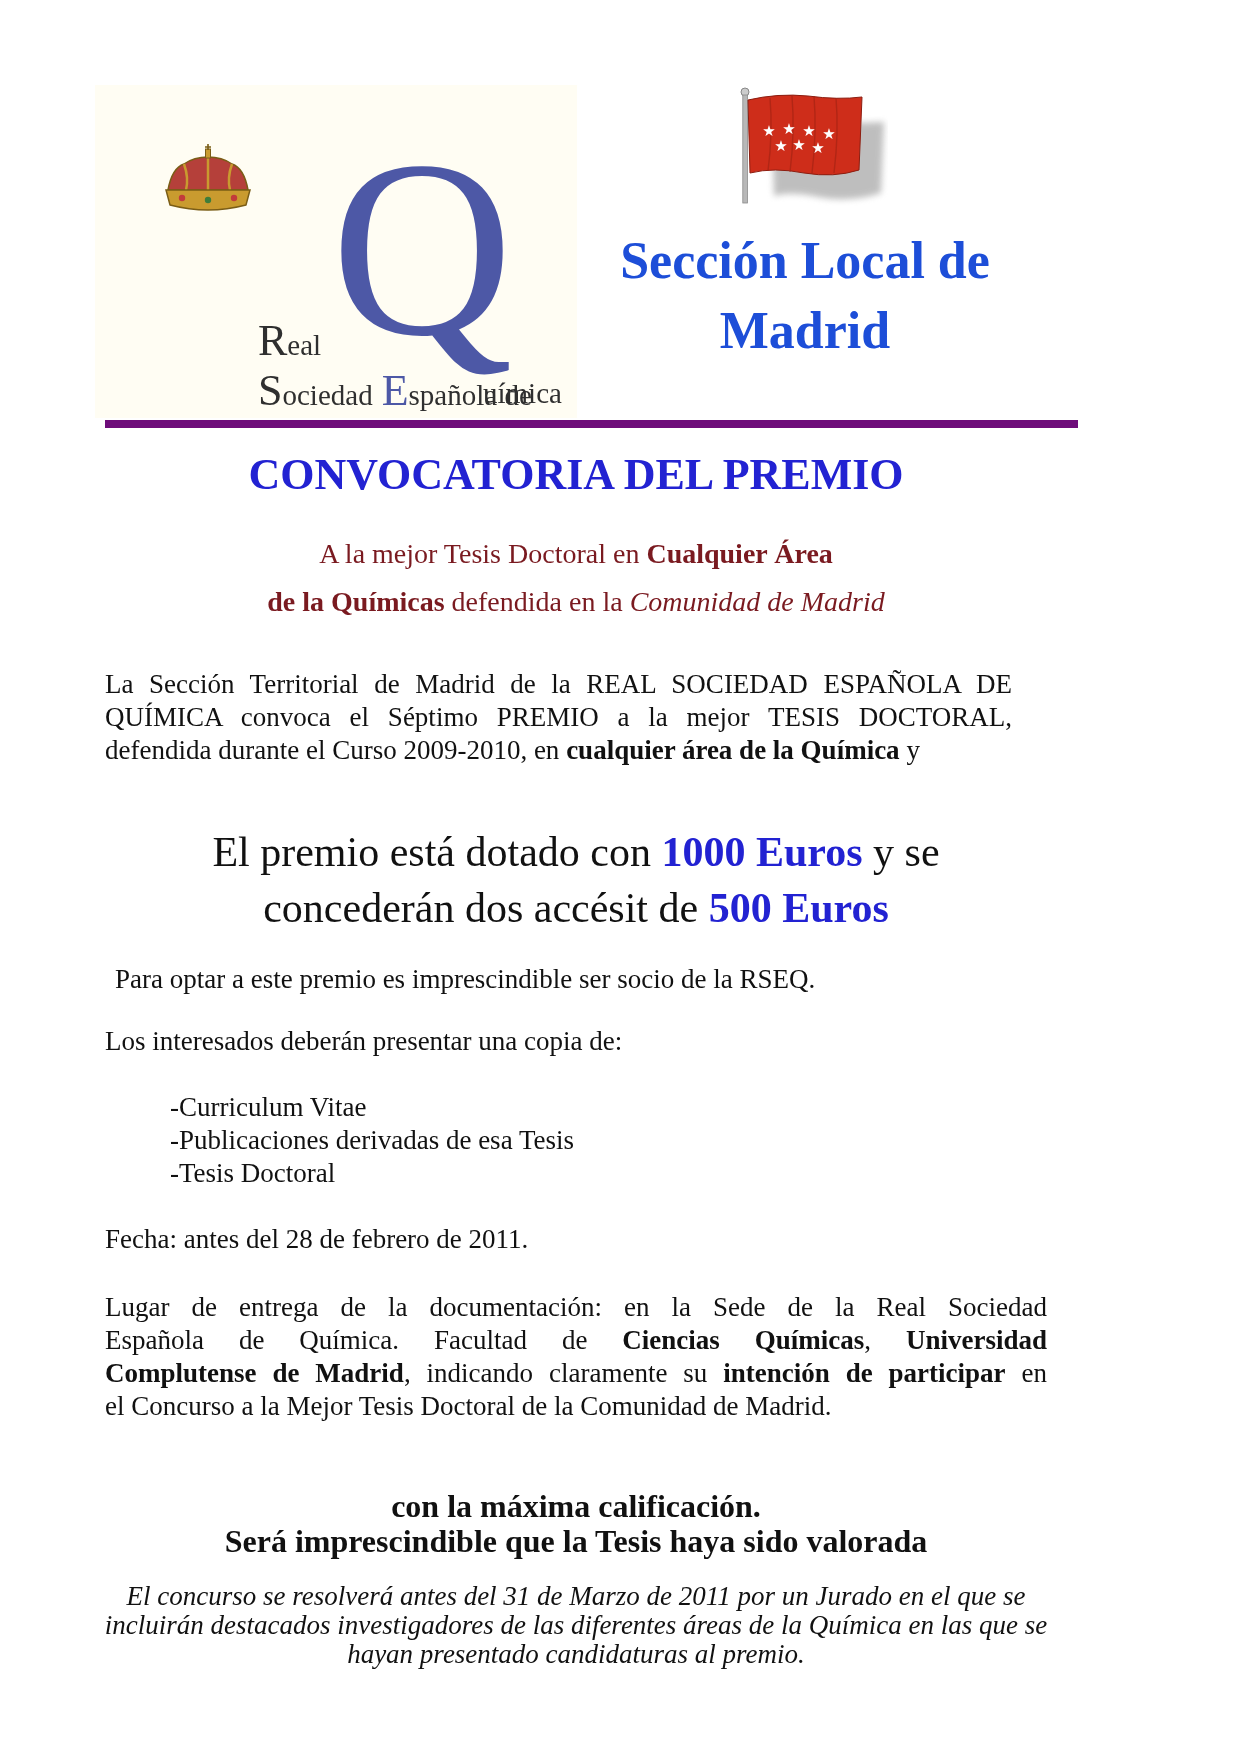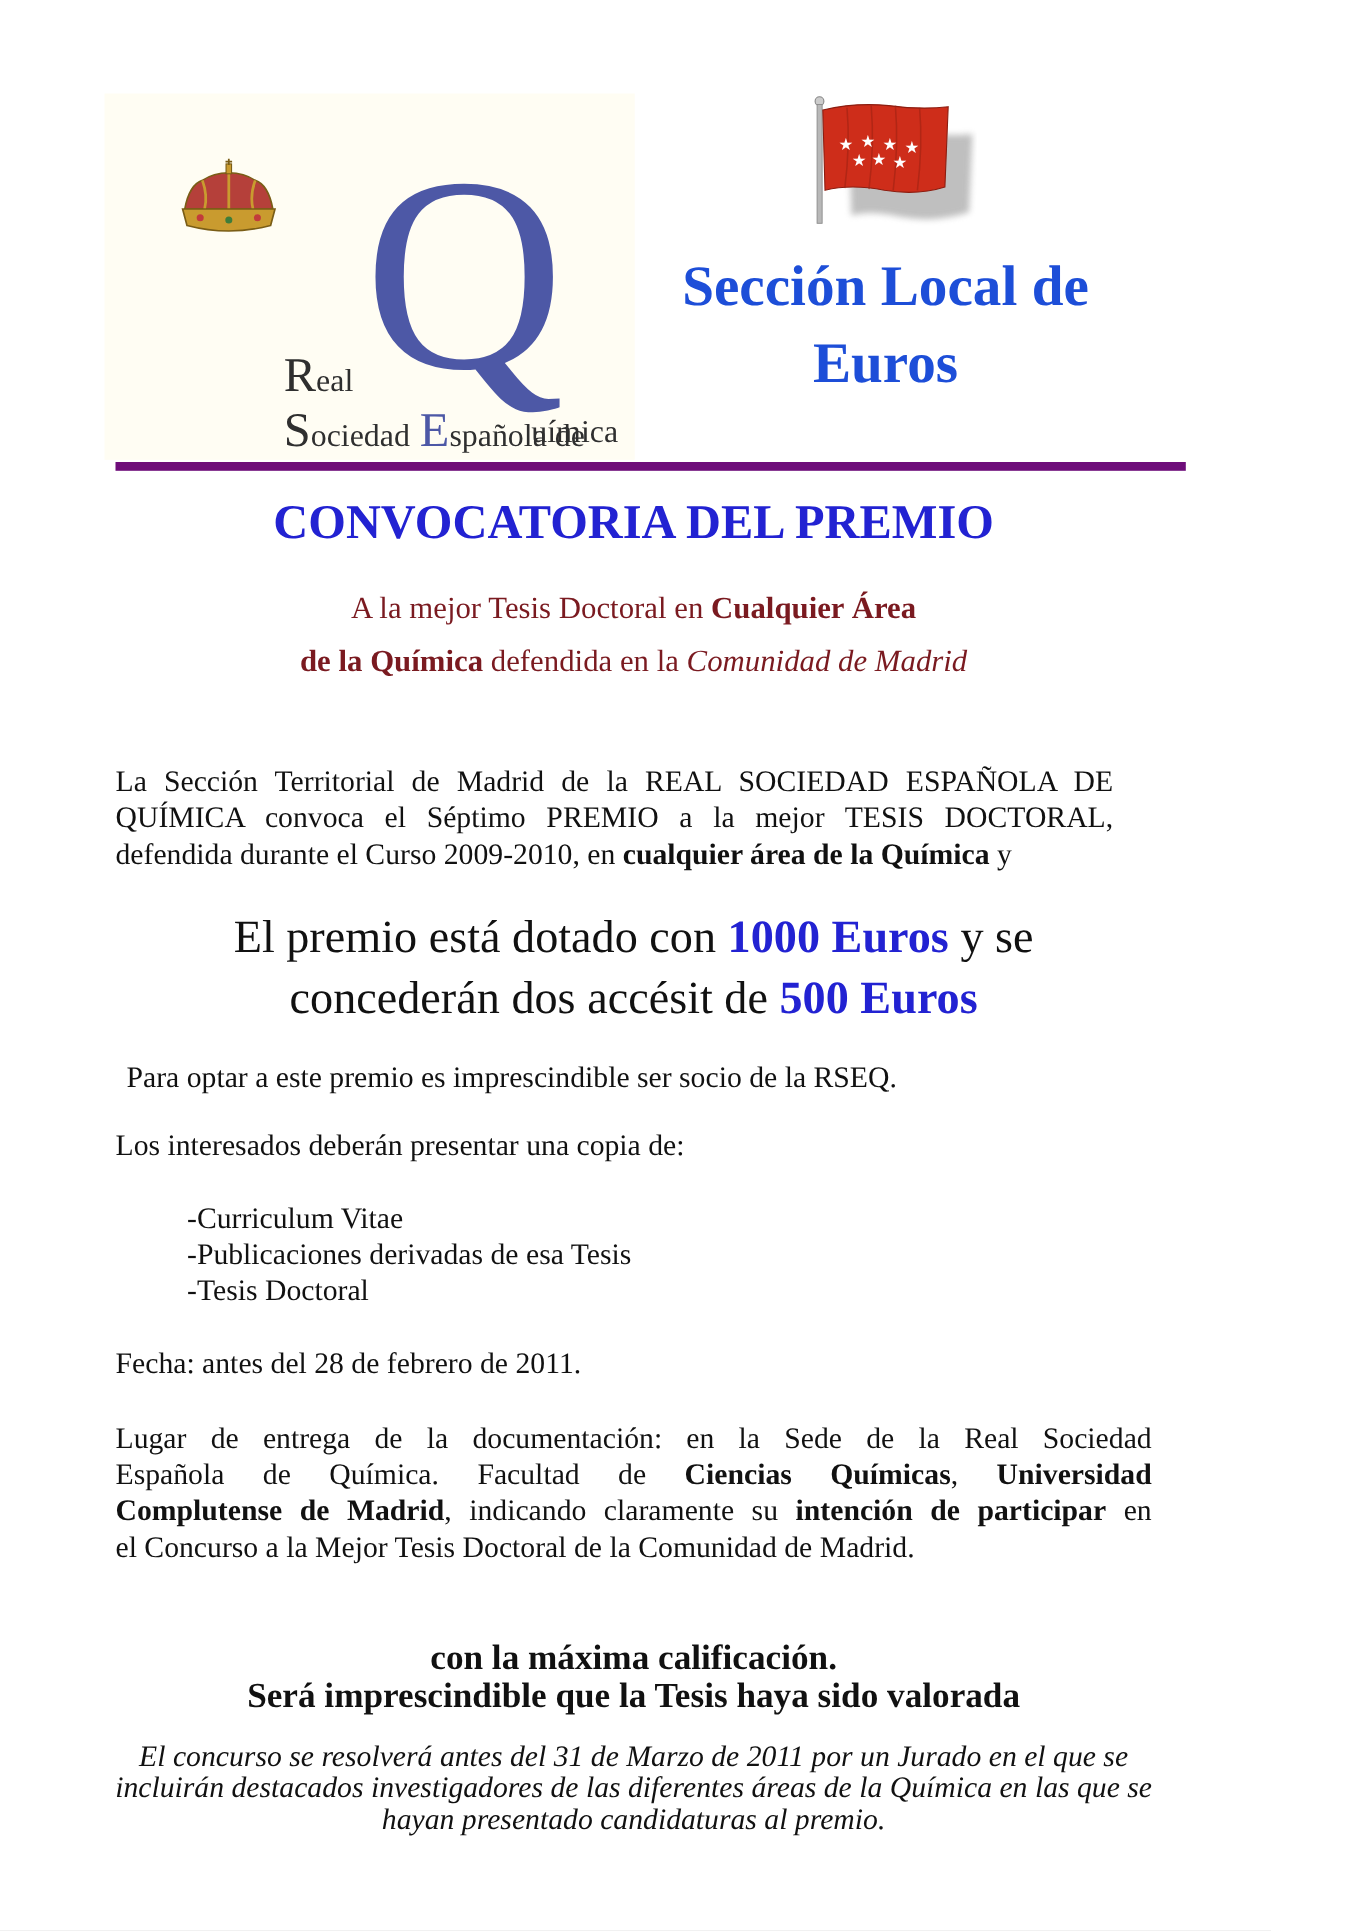--- a/index.html
+++ b/index.html
@@ -44,21 +44,21 @@
   .c-blue{color:#2222d2;}
 
   .h-conv{
     left:105px;top:449px;width:942px;text-align:center;
     font-size:44px;font-weight:bold;color:#2222d2;white-space:nowrap;
   }
   .h-tesis{
     left:76px;top:530px;width:1000px;text-align:center;
     font-size:28px;line-height:48px;color:#7a1a20;white-space:nowrap;
   }
-  .p-intro{left:105px;top:668px;width:907px;font-size:27px;line-height:33px;margin-top:26px;}
+  .p-intro{left:105px;top:668px;width:907px;font-size:27px;line-height:33px;}
   .h-premio{
     left:105px;top:824px;width:942px;text-align:center;
     font-size:42px;line-height:56px;white-space:nowrap;
   }
   .p-socio{left:105px;top:963px;font-size:27px;line-height:33px;margin-left:10px;}
   .p-interesados{left:105px;top:1025px;font-size:27px;line-height:33px;}
   .p-list{left:170px;top:1091px;font-size:27px;line-height:33px;}
   .p-fecha{left:105px;top:1223px;font-size:27px;line-height:33px;}
   .p-lugar{left:105px;top:1291px;width:942px;font-size:27px;line-height:33px;}
   .p-valorada{
@@ -118,30 +118,30 @@
       <text x="171" y="66">★</text>
       <text x="191" y="69">★</text>
       <text x="143" y="81">★</text>
       <text x="161" y="80">★</text>
       <text x="180" y="83">★</text>
     </g>
   </svg>
 
   <div class="section-title">
     <div>Sección Local de</div>
-    <div>Euros</div>
+    <div>Madrid</div>
   </div>
 
   <div class="rule"></div>
 
   <div class="blk h-conv">CONVOCATORIA DEL PREMIO</div>
 
   <div class="blk h-tesis">
       <div class="rich-line"><span>A la mejor Tesis Doctoral en </span><span class="b">Cualquier Área</span></div>
-      <div class="rich-line"><span class="b">de la Química</span><span> defendida en la </span><span class="i">Comunidad de Madrid</span></div>
+      <div class="rich-line"><span class="b">de la Químicas</span><span> defendida en la </span><span class="i">Comunidad de Madrid</span></div>
     </div>
 
   <div class="blk p-intro justify">
       <div class="rich-line"><span>La Sección Territorial de Madrid de la REAL SOCIEDAD ESPAÑOLA DE</span></div>
       <div class="rich-line"><span>QUÍMICA convoca el Séptimo PREMIO a la mejor TESIS DOCTORAL,</span></div>
       <div class="rich-line"><span>defendida durante el Curso 2009-2010, en </span><span class="b">cualquier área de la Química</span><span> y</span></div>
     </div>
 
   <div class="blk h-premio">
       <div class="rich-line"><span>El premio está dotado con </span><span class="b c-blue">1000 Euros</span><span> y se</span></div>

